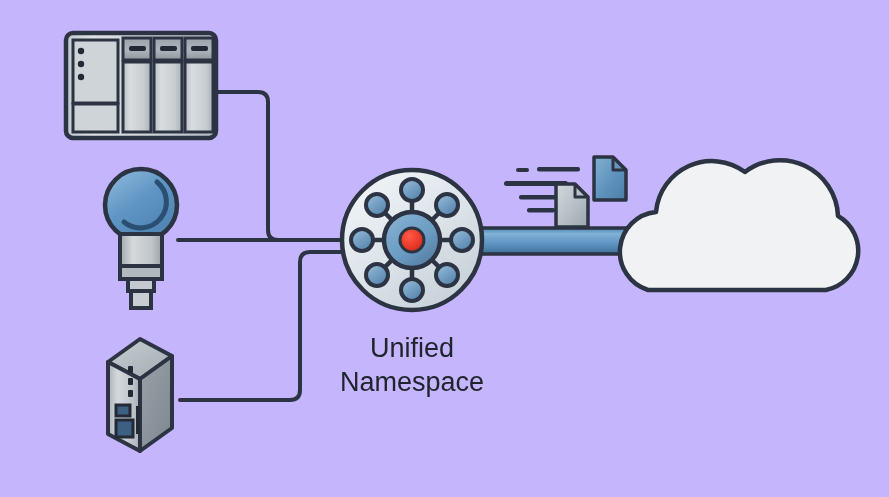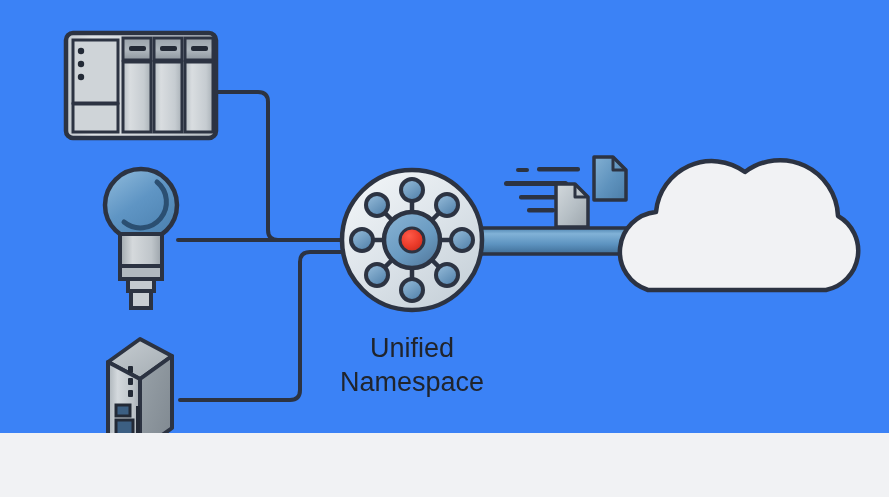--- a/index.html
+++ b/index.html
@@ -6,22 +6,22 @@
     margin: 0;
     padding: 0;
     background: #f1f2f4;
   }
   body {
     font-family: "Liberation Sans", sans-serif;
   }
   #stage {
     position: relative;
     width: 889px;
-    height: 433px;
-    background: #3b82f6;
+    height: 497px;
+    background: #c4b5fd;
     overflow: hidden;
   }
   #diagram {
     position: absolute;
     left: 0;
     top: 0;
     width: 889px;
     height: 497px;
   }
   .label-text {

